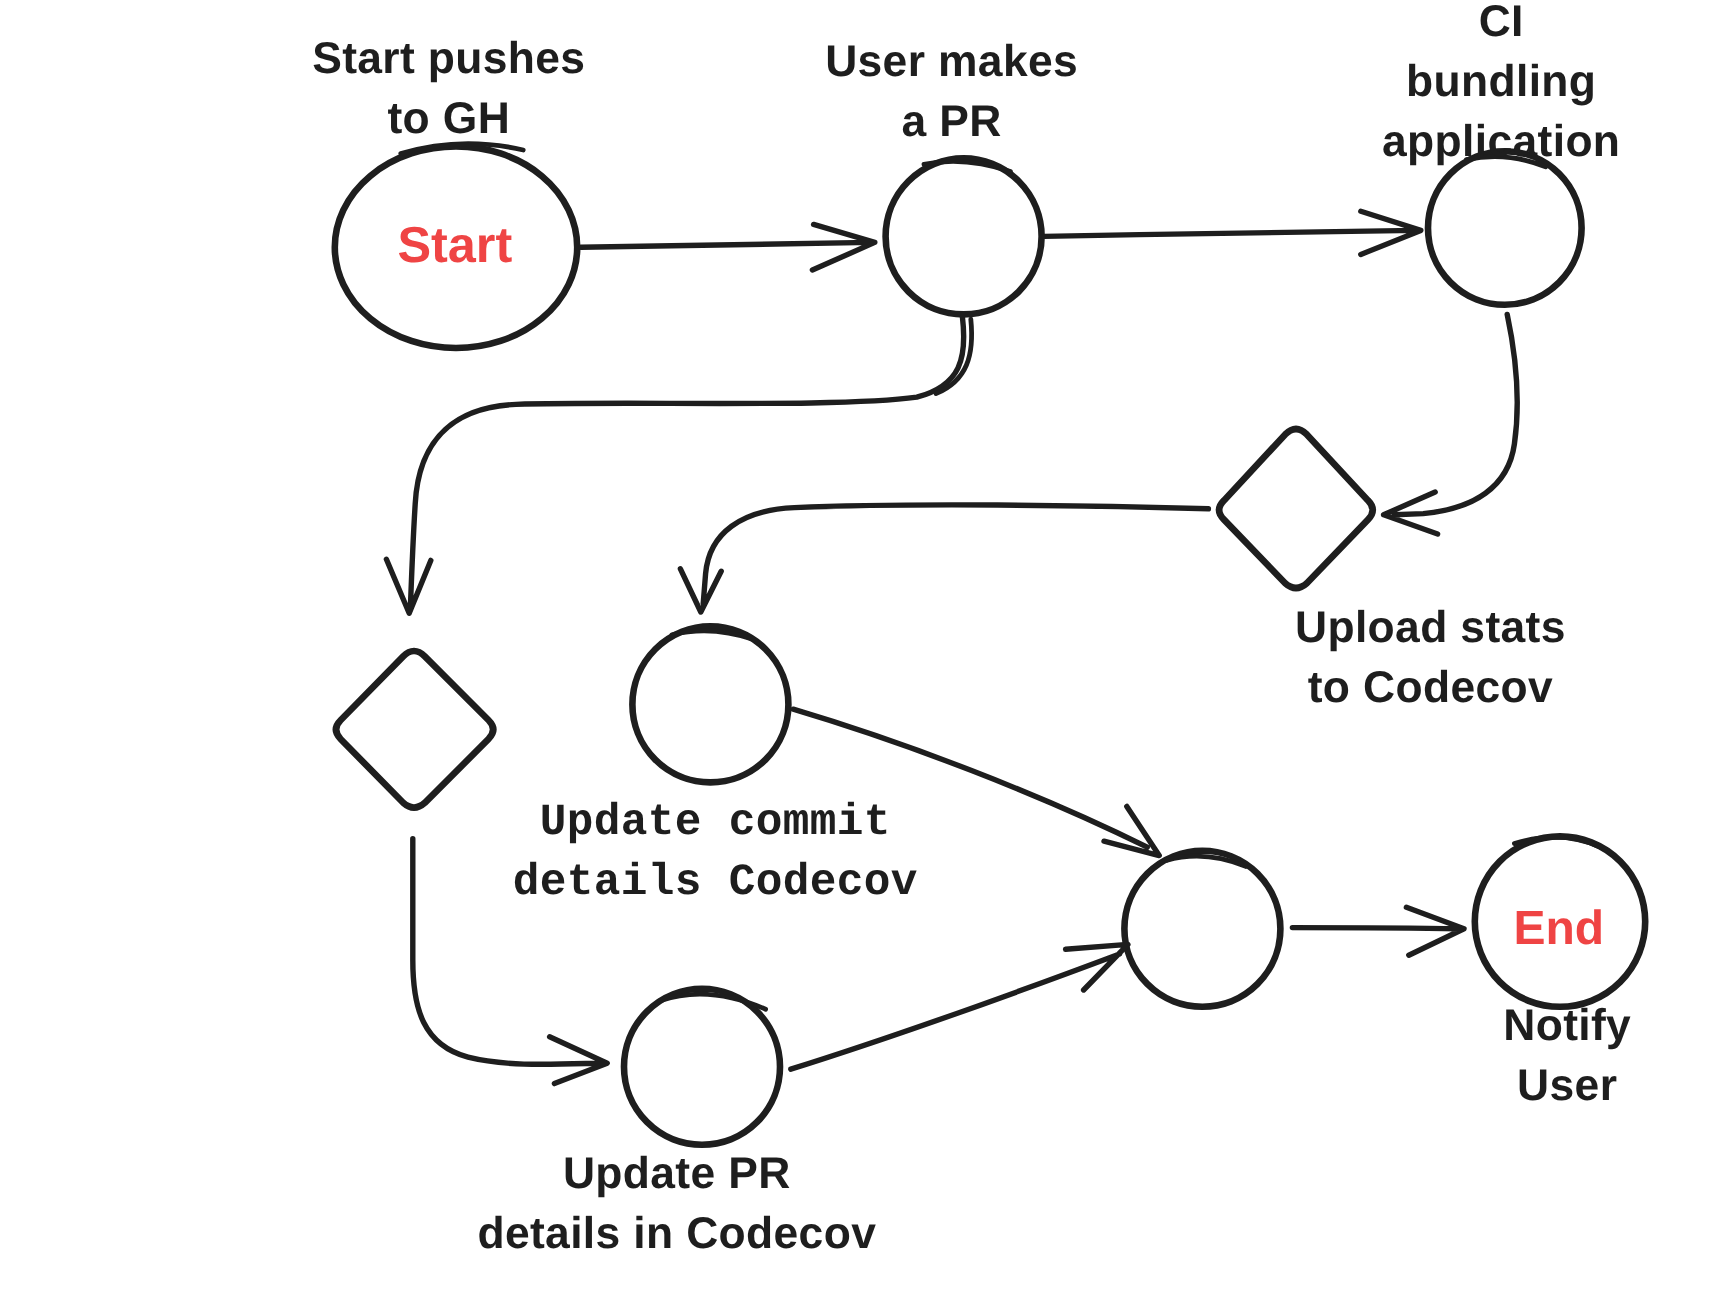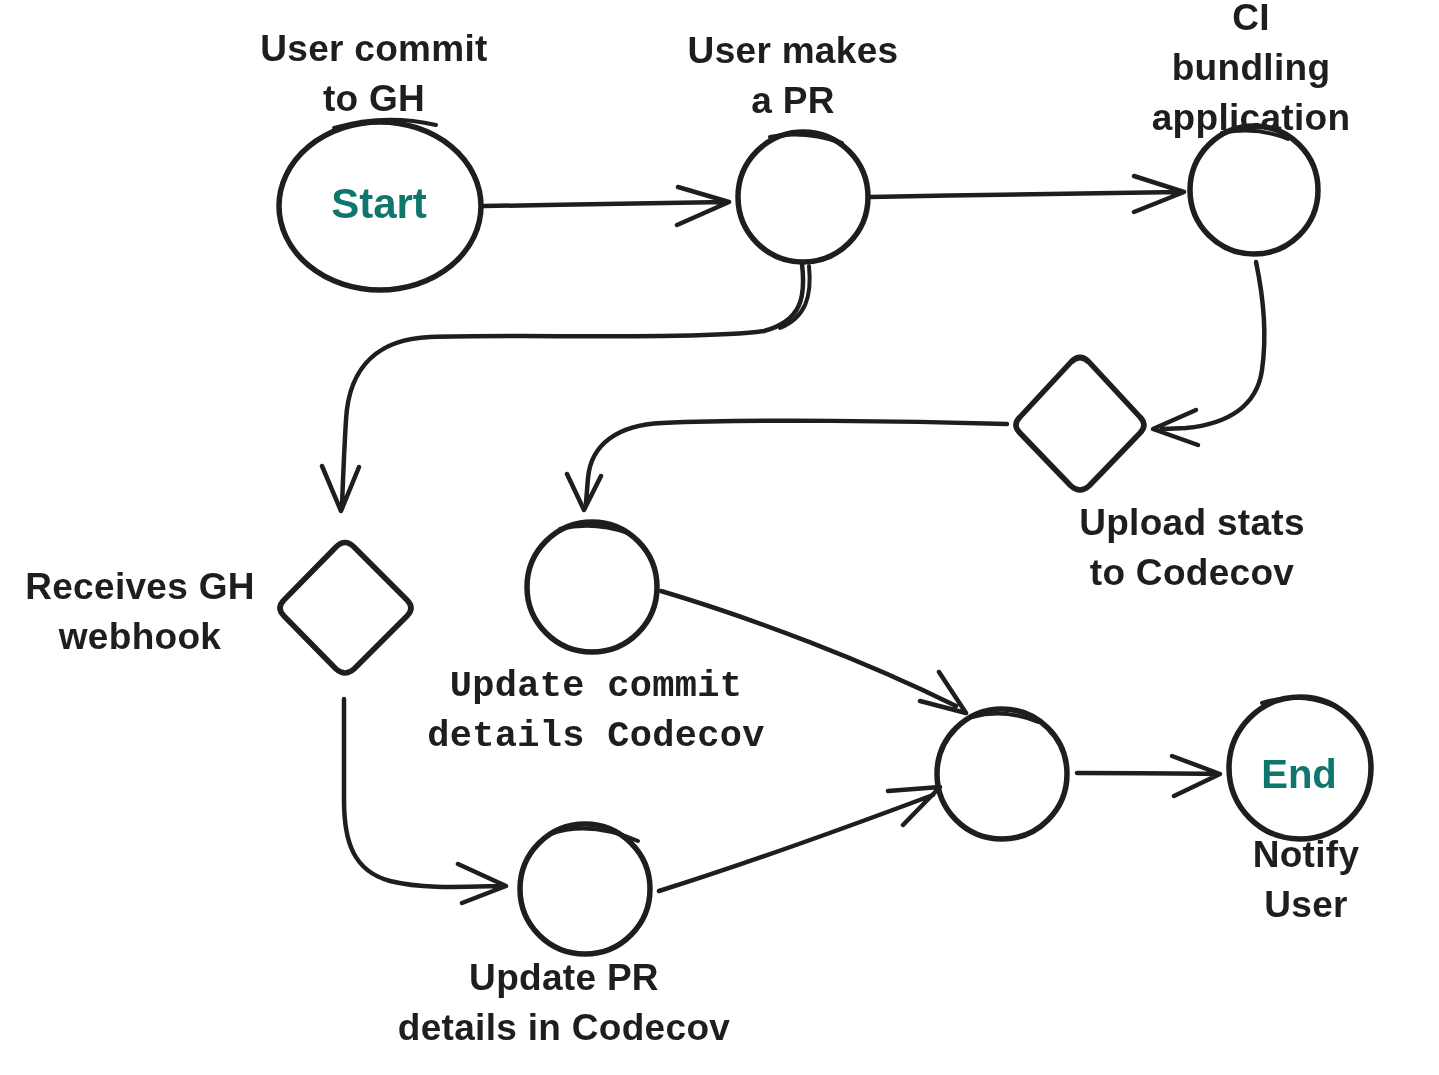--- a/index.html
+++ b/index.html
@@ -51,21 +51,21 @@
     letter-spacing: 0.3px;
     color: #1e1e1e;
   }
   .node-label {
     position: absolute;
     transform: translate(-50%, -50%);
     text-align: right;
     font-weight: bold;
     font-size: 42px;
     line-height: 42px;
-    color: #0f766e;
+    color: #ef4444;
   }
   .node-label.small {
     font-size: 40px;
     margin-top: 10px;
   }
 </style>
 </head>
 <body>
 
 <div class="stage">
@@ -110,36 +110,34 @@
 
     <path class="edge" d="M 344 699 L 344 800 C 344 841 353 871 390 881 C 422 889 460 887 500 886 M 458 864 L 506 886 L 462 903"></path>
 
     <path class="edge" d="M 661 591 C 755 619 865 661 956 706 M 939 672 L 966 713 L 920 701"></path>
 
     <path class="edge" d="M 659 891 C 745 864 845 828 933 795 M 888 791 L 940 787 L 903 825"></path>
 
     <path class="edge" d="M 1077 773 C 1125 773 1170 773 1216 774 M 1172 756 L 1220 774 L 1174 796"></path>
   </svg>
 
-  <div class="caption" style="left:374px; top:74px;">User commit
+  <div class="caption" style="left:374px; top:74px;">Start pushes
 to GH</div>
 
   <div class="node-label" style="left:379px; top:204px;">Start</div>
 
   <div class="caption" style="left:793px; top:76px;">User makes
 a PR</div>
 
   <div class="caption" style="left:1251px; top:68px;">CI bundling
 application</div>
 
   <div class="caption" style="left:1148px; top:548px;margin-left:44px;">Upload stats
 to Codecov</div>
 
-  <div class="caption" style="left:140px; top:612px;">Receives GH
-webhook</div>
 
   <div class="caption" style="left:596px; top:711px;font-family:Liberation Mono, monospace;">Update commit
 details Codecov</div>
 
   <div class="caption" style="left:564px; top:1003px;">Update PR
 details in Codecov</div>
 
 
   <div class="node-label small" style="left:1299px; top:764px;">End</div>
 

